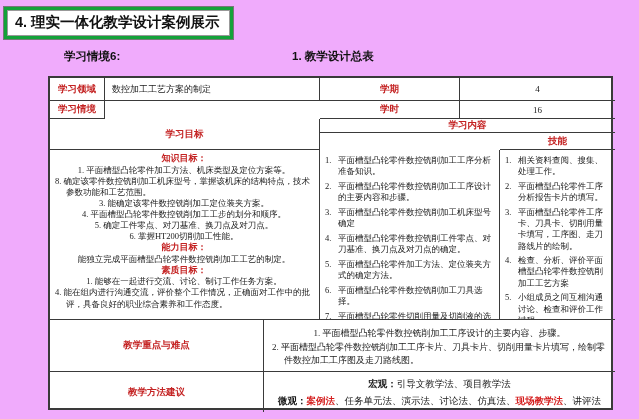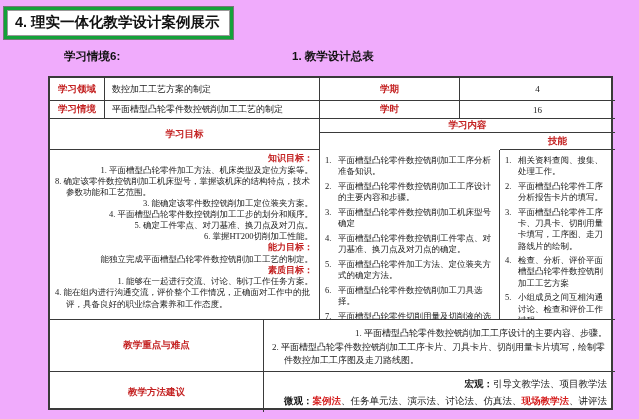--- a/index.html
+++ b/index.html
@@ -24,21 +24,21 @@
         grid-template-columns:55px 159px 56px 140px 40px 115px;
         grid-template-rows:23px 18px 14px 17px 170px 52px 40px;
         border:2px solid var(--line);background:#fff;}
   .c{border-right:1px solid var(--line);border-bottom:1px solid var(--line);
      box-sizing:border-box;display:flex;align-items:center;justify-content:center;
      overflow:hidden;}
   .c.nr{border-right:none;} .c.nb{border-bottom:none;}
   .lab{color:var(--red);font-weight:bold;font-size:9.5px;text-align:center;}
   .val{font-size:9px;justify-content:flex-start;padding-left:7px;}
   .valc{font-size:9px;}
-  .blk{flex-direction:column;align-items:flex-end;justify-content:flex-start;text-align:left;}
+  .blk{flex-direction:column;align-items:center;justify-content:flex-start;text-align:left;}
 
   
   .goals{padding:3px 6px 0 5px;font-size:8.5px;line-height:1.3;}
   .goals .gh{color:var(--red);font-weight:bold;font-size:9px;}
   .goals .hang{padding-left:11px;text-indent:-11px;}
 
   
   .nlist{padding:5px 4px 0 5px;font-size:8.5px;line-height:1.32;}
   .ni{display:flex;margin-bottom:3.5px;}
   .ni .n{flex:none;width:13px;}
@@ -64,21 +64,20 @@
   <div class="sub right">1. 教学设计总表</div>
 
   <div class="grid">
 
     <div class="c lab" style="grid-row:1;grid-column:1/2">学习领域</div>
     <div class="c val" style="grid-row:1;grid-column:2/4">数控加工工艺方案的制定</div>
     <div class="c lab" style="grid-row:1;grid-column:4/5">学期</div>
     <div class="c valc nr" style="grid-row:1;grid-column:5/7">4</div>
 
     <div class="c lab" style="grid-row:2;grid-column:1/2">学习情境</div>
-    <div class="c val" style="grid-row:2;grid-column:2/4">平面槽型凸轮零件数控铣削加工工艺的制定</div>
     <div class="c lab" style="grid-row:2;grid-column:4/5">学时</div>
     <div class="c valc nr" style="grid-row:2;grid-column:5/7">16</div>
 
     <div class="c lab" style="grid-row:3/5;grid-column:1/4">学习目标</div>
     <div class="c lab nr" style="grid-row:3;grid-column:4/7">学习内容</div>
     <div class="c lab nr" style="grid-row:4;grid-column:6/7">技能</div>
 
     <div class="c blk goals" style="grid-row:5;grid-column:1/4">
         <div class="gh">知识目标：</div>
         <div class="hang">1. 平面槽型凸轮零件加工方法、机床类型及定位方案等。</div>

